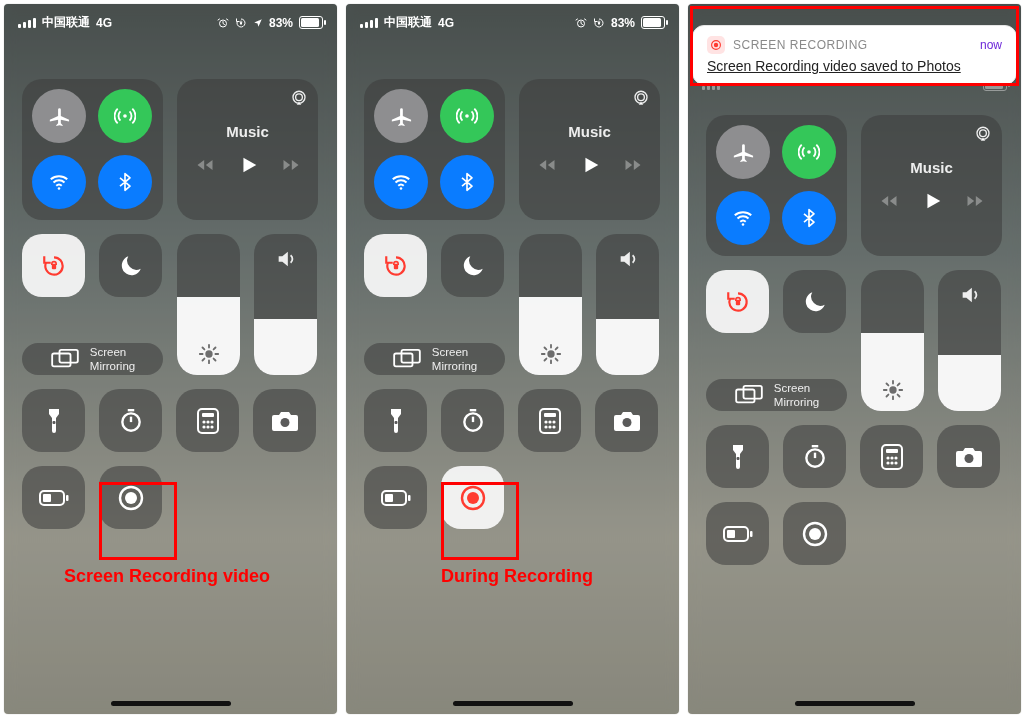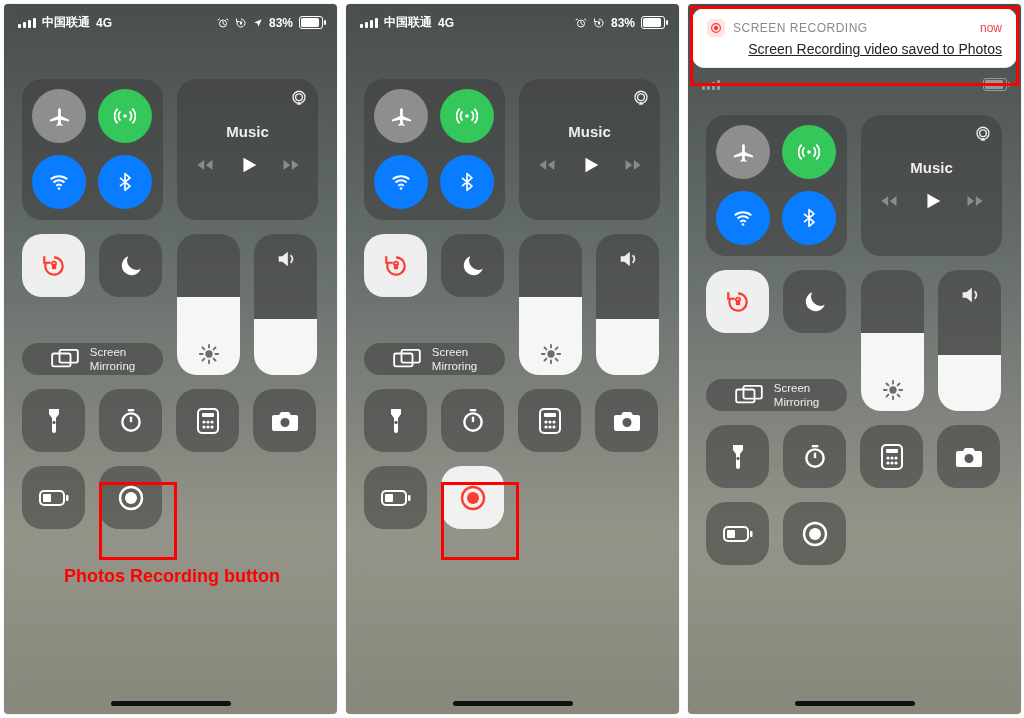--- a/index.html
+++ b/index.html
@@ -145,33 +145,32 @@
     color:#ff0000;
     font-weight:700;
     font-size:18px;
     z-index:6;
     white-space:nowrap;
   }
 
   
   .notif {
     position:absolute;
-    left:4px; right:4px; top:4px;
+    left:4px; right:4px; top:21px;
     background:#fff;
     border:1px solid #e6e6e6;
     border-radius:12px;
     padding:10px 14px;
     z-index:4;
     box-shadow: 0 1px 2px rgba(0,0,0,.06);
-    text-align: right;
   }
   .notif .head{ display:flex; align-items:center; justify-content:space-between; margin-bottom:4px;}
   .notif .app{ display:flex; align-items:center; gap:8px; color:#8a8a8a; font-size:12px; letter-spacing:.5px; }
   .notif .appicon{ width:18px;height:18px;border-radius:5px;background:#ffe3e3;display:flex;align-items:center;justify-content:center; }
-  .notif .when{ color:#ef4444; font-size:12px; }
+  .notif .when{ color:#6d28d9; font-size:12px; }
   .notif .msg{ color:#222; font-size:14px;text-decoration:underline; }
 
   
   .rec-off { }
   .rec-on  { background: rgba(245,245,245,0.96)!important; }
   .rec-on svg circle.inner { fill:#ff3b30; }
   .rec-on svg circle.ring  { stroke:#ff3b30; }
 
   
   .col { display:flex; flex-direction:column; gap:14px; }
@@ -382,21 +381,21 @@
           <svg width="30" height="30" viewBox="0 0 30 30">
               <circle class="ring" cx="15" cy="15" r="11" fill="none" stroke="#fff" stroke-width="2.4"></circle>
               <circle class="inner" cx="15" cy="15" r="6" fill="#fff"></circle>
             </svg>
         </div>
       </div>
     </div>
     <div class="home-ind"></div>
 
     <div class="redbox" style="left:95px; top:478px; width:78px; height:78px;"></div>
-    <div class="caption" style="left:60px; top:562px;">Photos Recording button</div>
+    <div class="caption" style="left:60px; top:562px;">Screen Recording video</div>
   </div>
 
   <div class="phone">
     <div class="statusbar">
       <div class="left">
         <span class="sig-bars">
             <span></span>
             <span></span>
             <span></span>
             <span></span>
@@ -588,20 +587,21 @@
           <svg width="30" height="30" viewBox="0 0 30 30">
               <circle class="ring" cx="15" cy="15" r="11" fill="none" stroke="#ff3b30" stroke-width="2.4"></circle>
               <circle class="inner" cx="15" cy="15" r="6" fill="#ff3b30"></circle>
             </svg>
         </div>
       </div>
     </div>
     <div class="home-ind"></div>
 
     <div class="redbox" style="left:95px; top:478px; width:78px; height:78px;"></div>
+    <div class="caption" style="left:95px; top:562px;">During Recording</div>
   </div>
 
   <div class="phone">
     <div class="notif">
       <div class="head">
         <div class="app">
           <span class="appicon">
             <svg width="12" height="12" viewBox="0 0 30 30">
                 <circle cx="15" cy="15" r="11" fill="none" stroke="#ff3b30" stroke-width="2.8"></circle>
                 <circle cx="15" cy="15" r="5.5" fill="#ff3b30"></circle>

